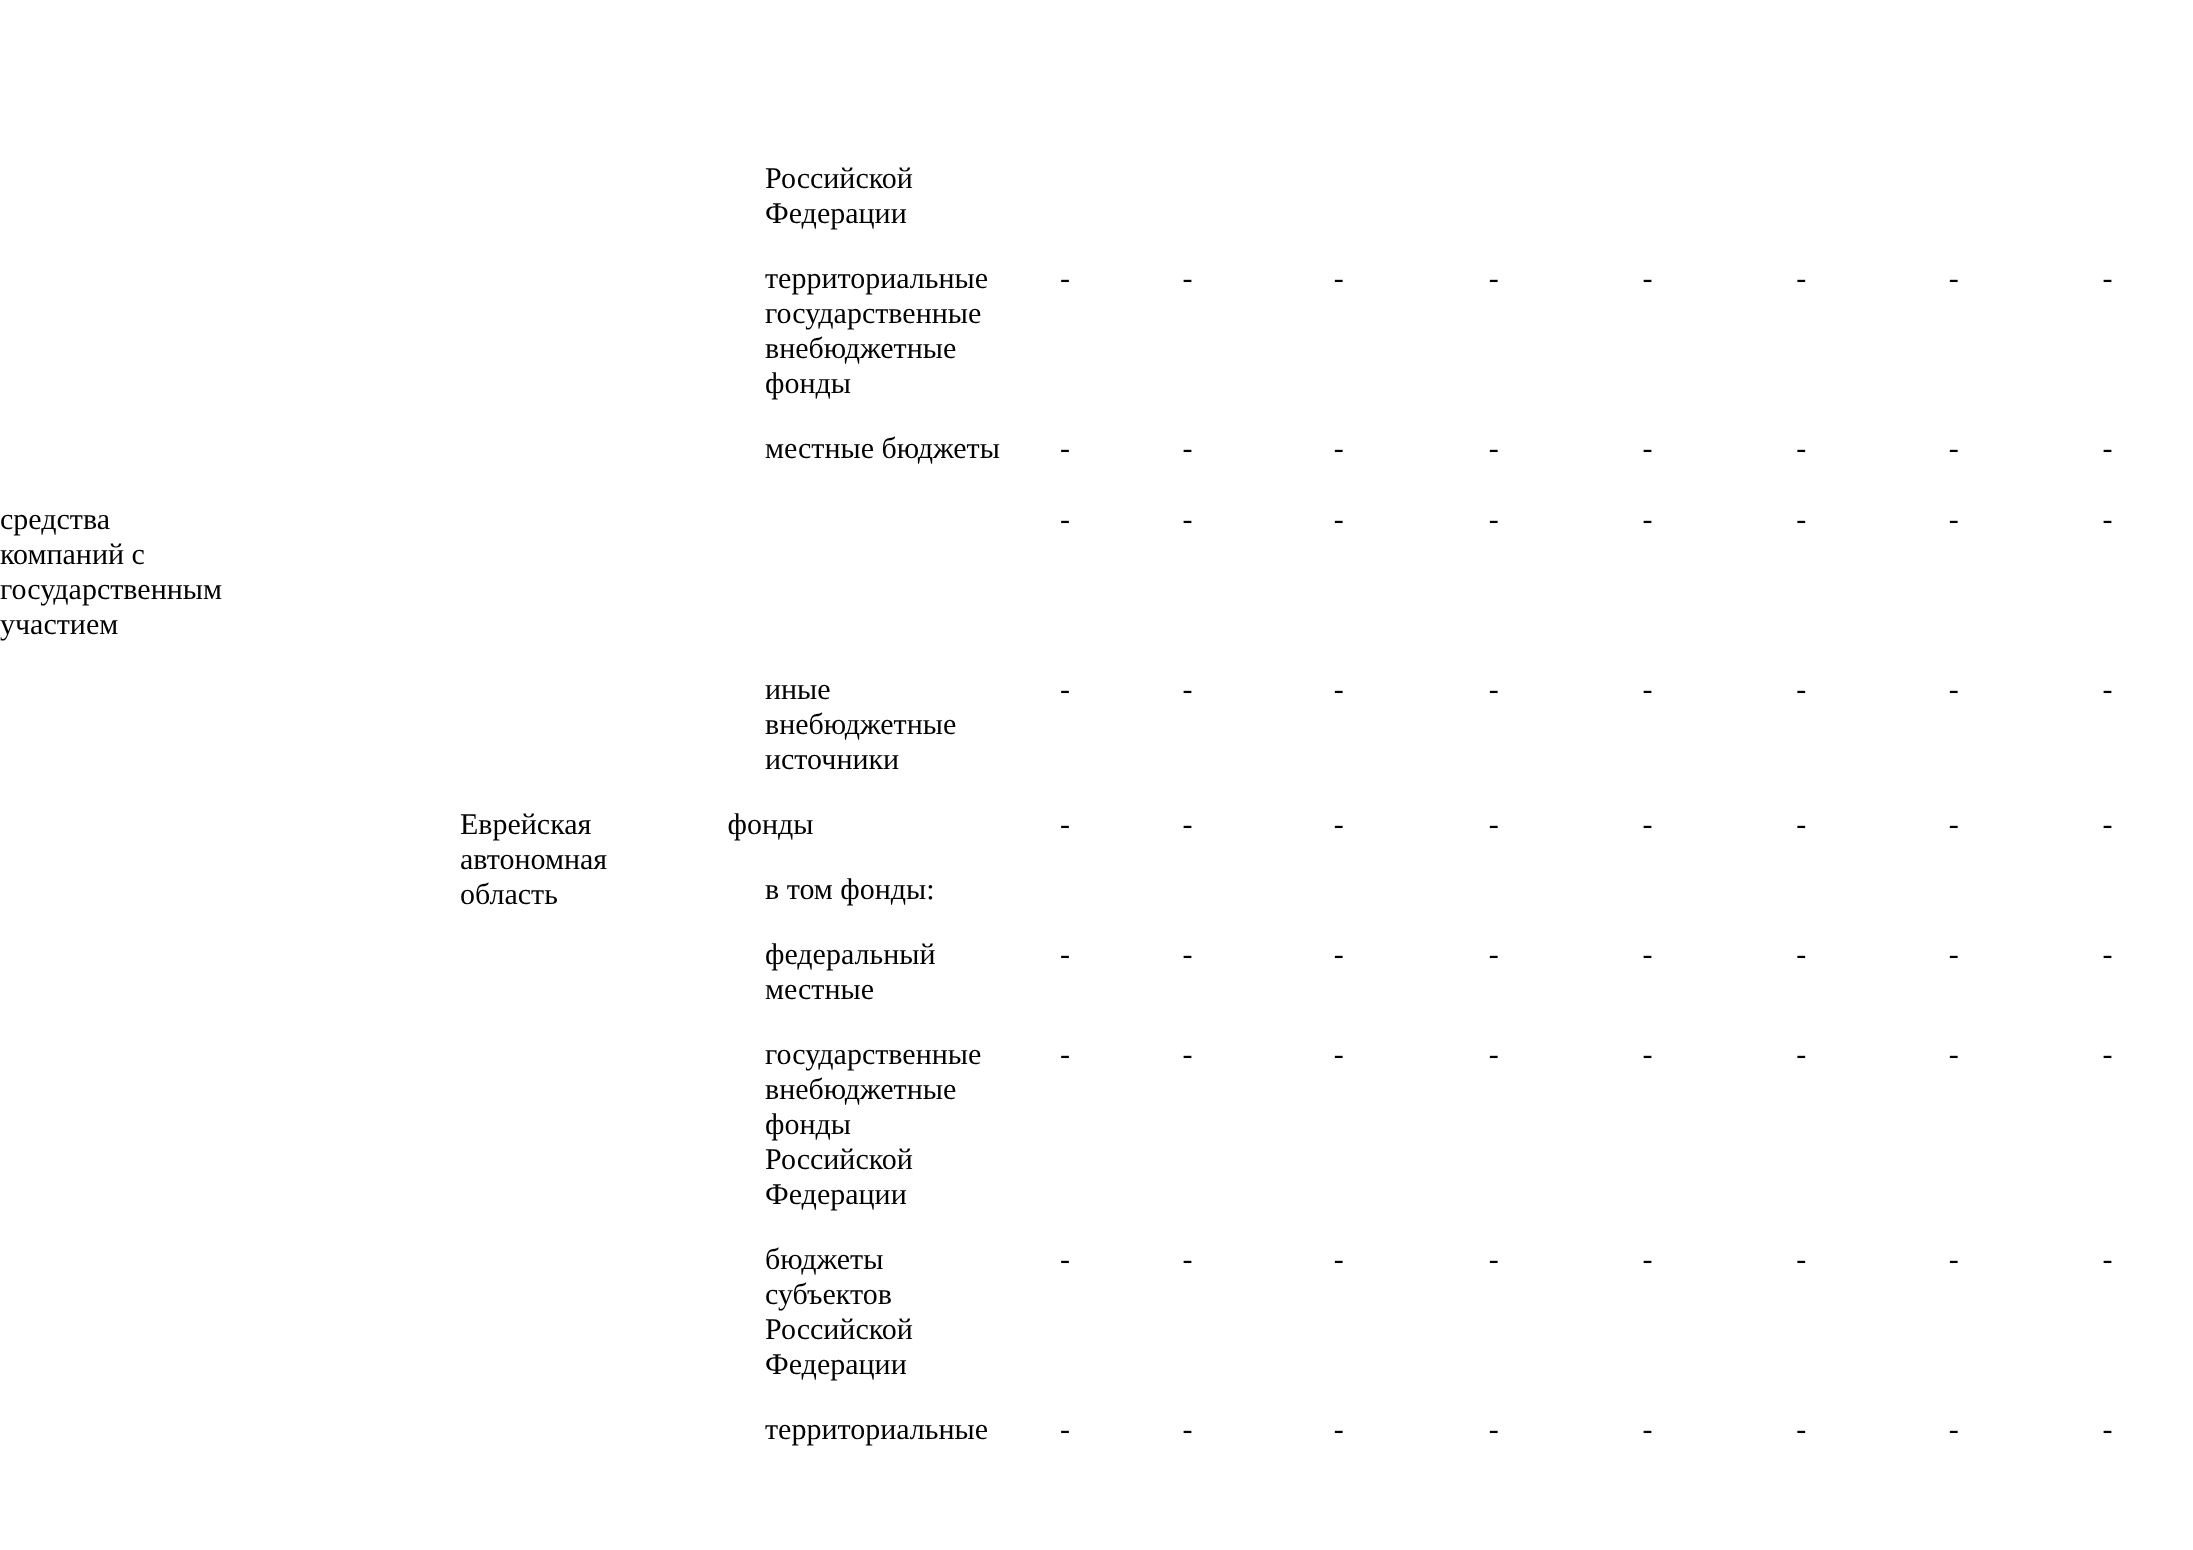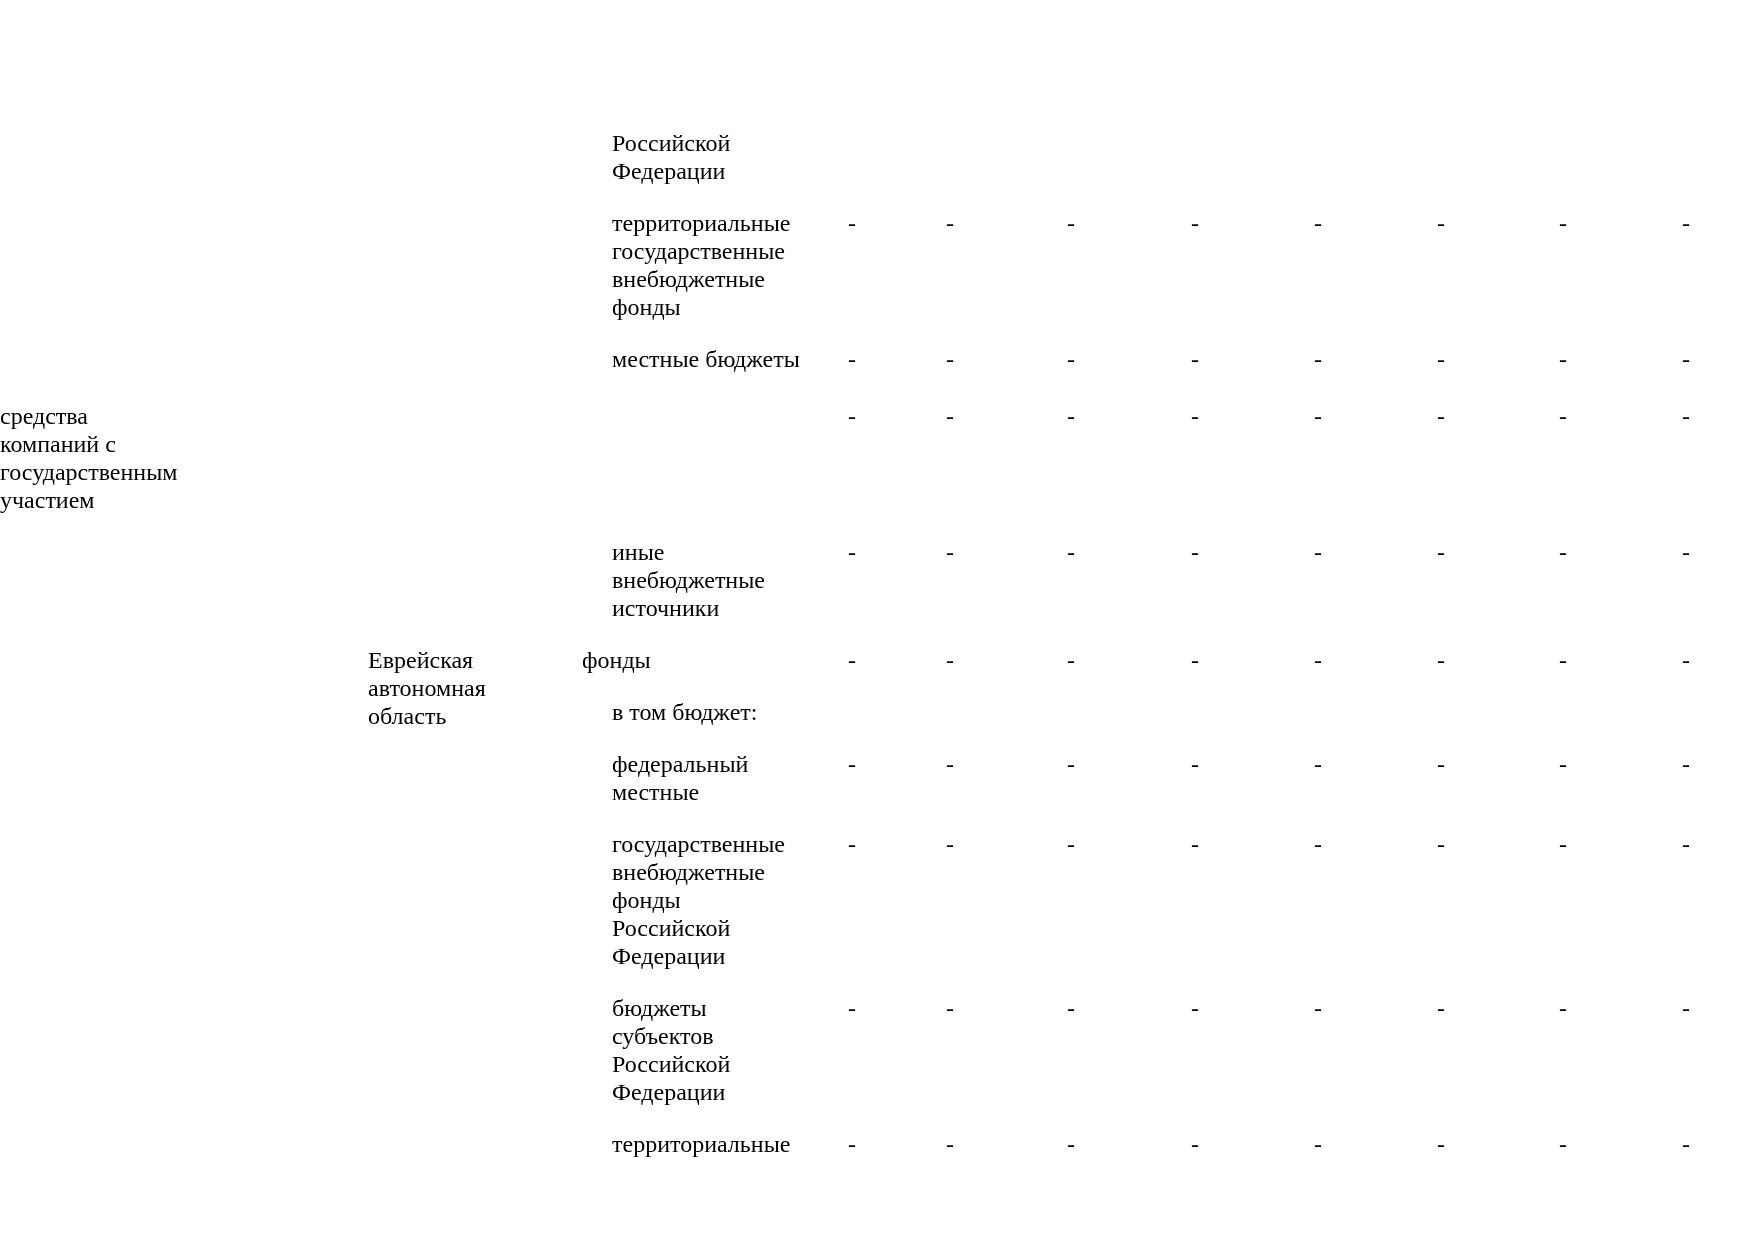--- a/index.html
+++ b/index.html
@@ -125,21 +125,21 @@
         <span class="val" style="left: 1071px;">-</span>
         <span class="val" style="left: 1195px;">-</span>
         <span class="val" style="left: 1318px;">-</span>
         <span class="val" style="left: 1441px;">-</span>
         <span class="val" style="left: 1563px;">-</span>
         <span class="val" style="left: 1686px;">-</span>
       </div>
   </div>
     <div class="row" style="margin-bottom: 24px;">
     <div class="region-cell" style="left: 368px;"></div>
-    <div class="source-cell" style="margin-left: 612px;">в том бюджет:</div>
+    <div class="source-cell" style="margin-left: 612px;">в том фонды:</div>
     <div class="value-cells"></div>
   </div>
     <div class="row" style="margin-bottom: 24px;">
     <div class="region-cell" style="left: 368px;"></div>
     <div class="source-cell" style="margin-left: 612px;">федеральный
 местные</div>
     <div class="value-cells">
         <span class="val" style="left: 852px;">-</span>
         <span class="val" style="left: 950px;">-</span>
         <span class="val" style="left: 1071px;">-</span>

